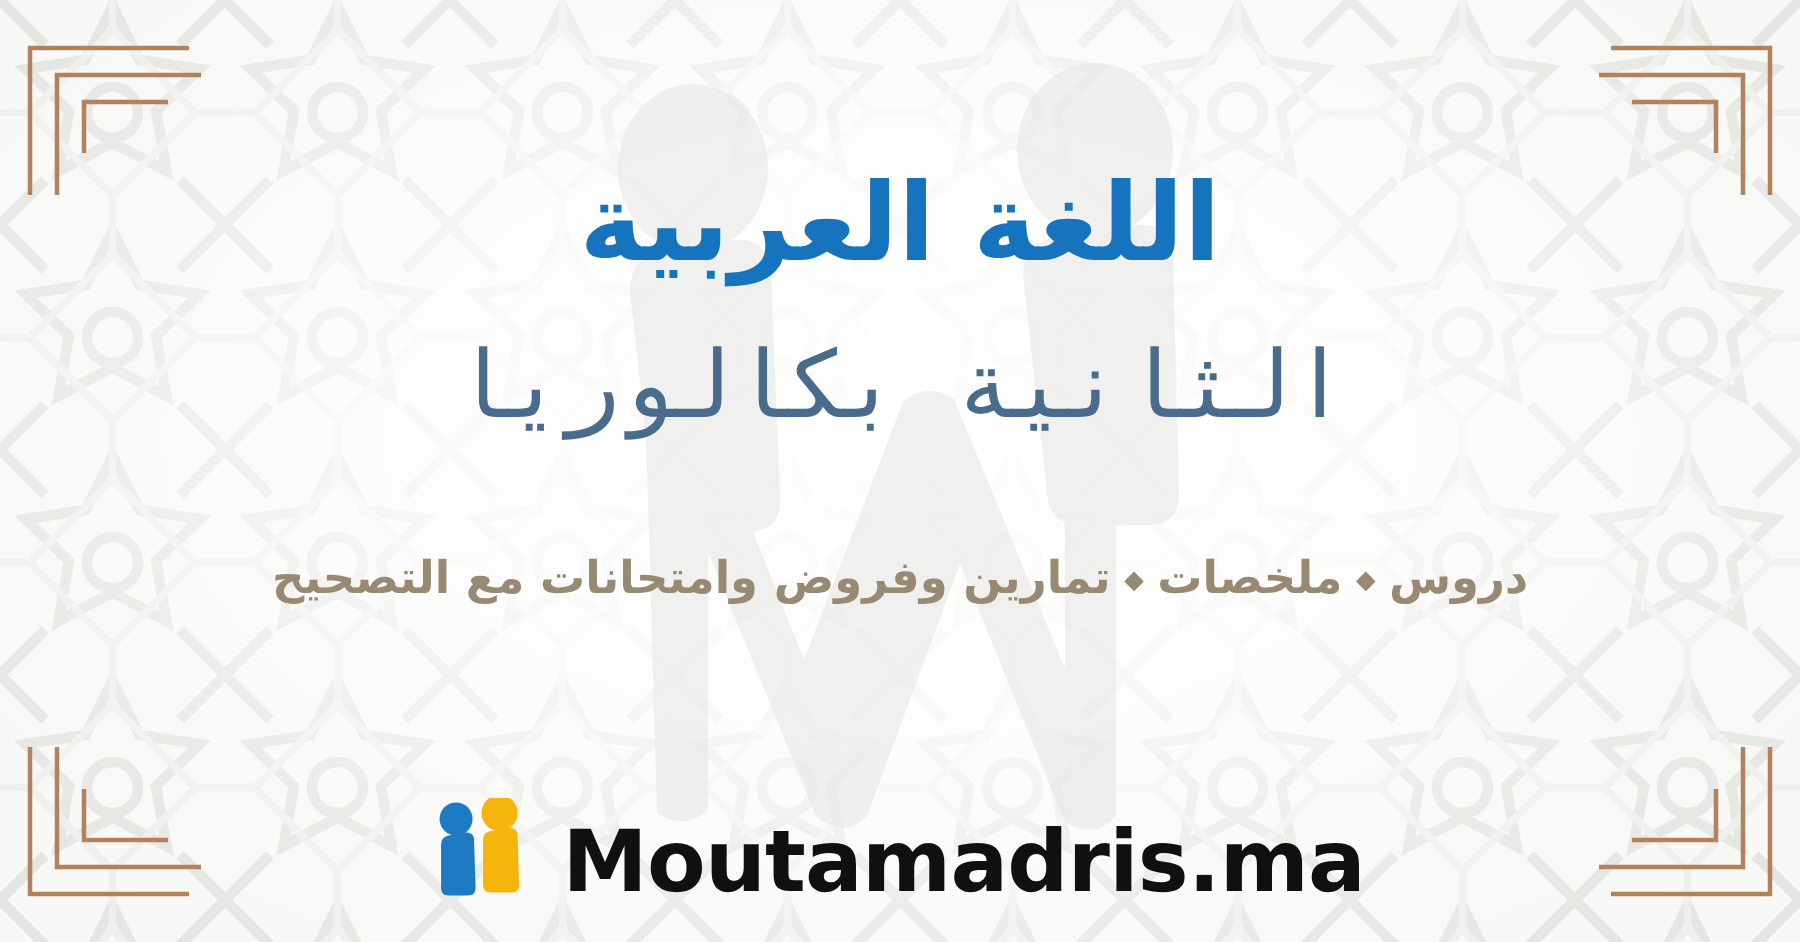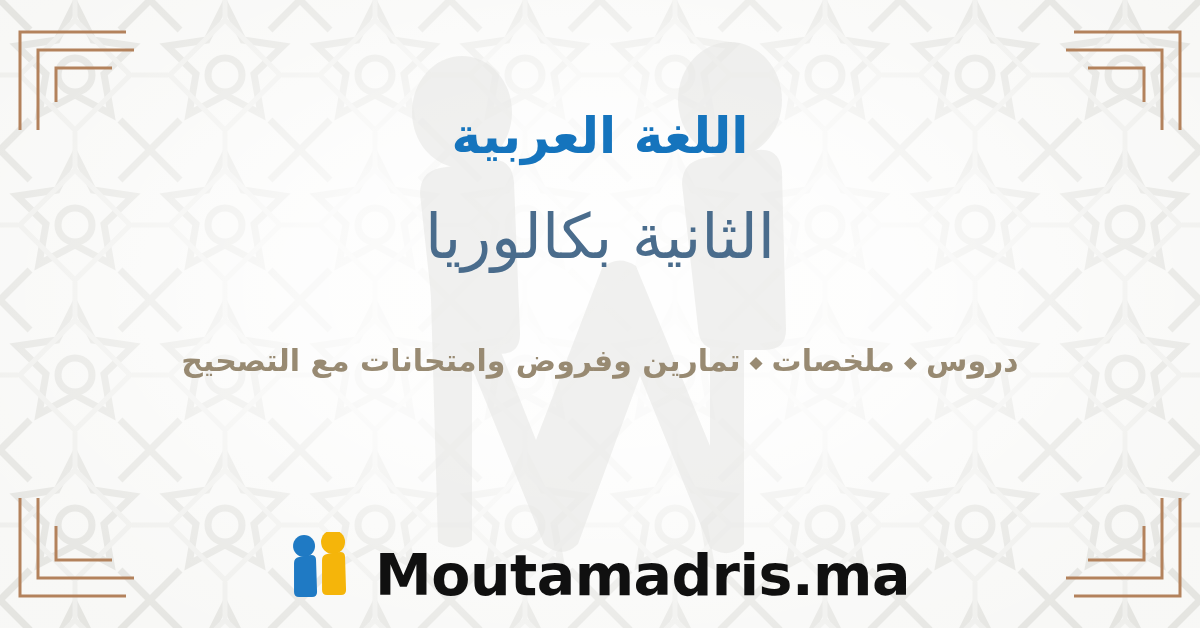--- a/index.html
+++ b/index.html
@@ -67,38 +67,39 @@
     inset: 0;
     display: flex;
     flex-direction: column;
     align-items: center;
     justify-content: flex-start;
     padding-top: 108px;
     box-sizing: border-box;
   }
 
   .title {
-    font-size: 50px;
+    font-size: 72px;
     line-height: 1.12;
     font-weight: 700;
     color: #1574bd;
     letter-spacing: 0;
     text-align: right;
     margin: 0;
     white-space: nowrap;
   }
 
   .subtitle {
     font-size: 62px;
     line-height: 1.12;
     font-weight: 400;
     color: #4a6c8c;
     text-align: center;
     margin: 38px 0 0 0;
     white-space: nowrap;
+    font-family: Liberation Mono, monospace;
   }
 
   .tagline {
     font-size: 30px;
     line-height: 1.3;
     font-weight: 700;
     color: #988a72;
     text-align: center;
     margin: 70px 0 0 0;
     white-space: nowrap;

